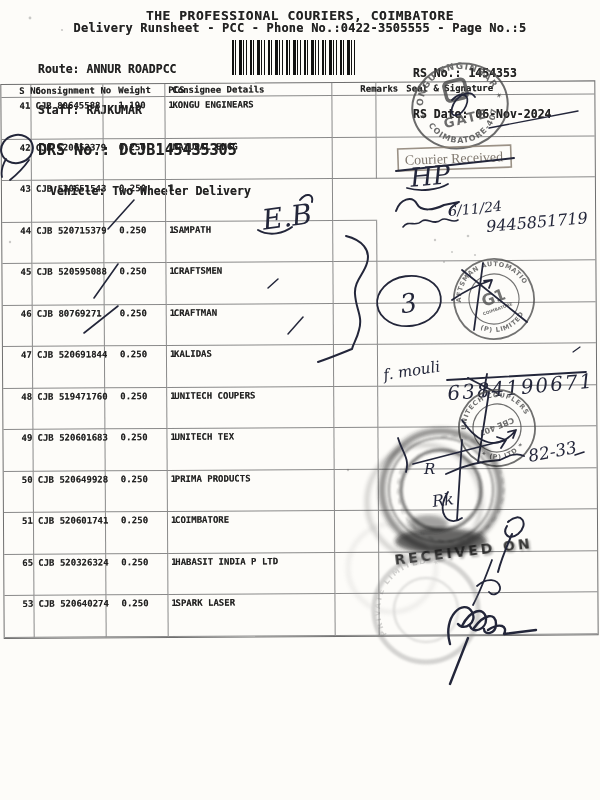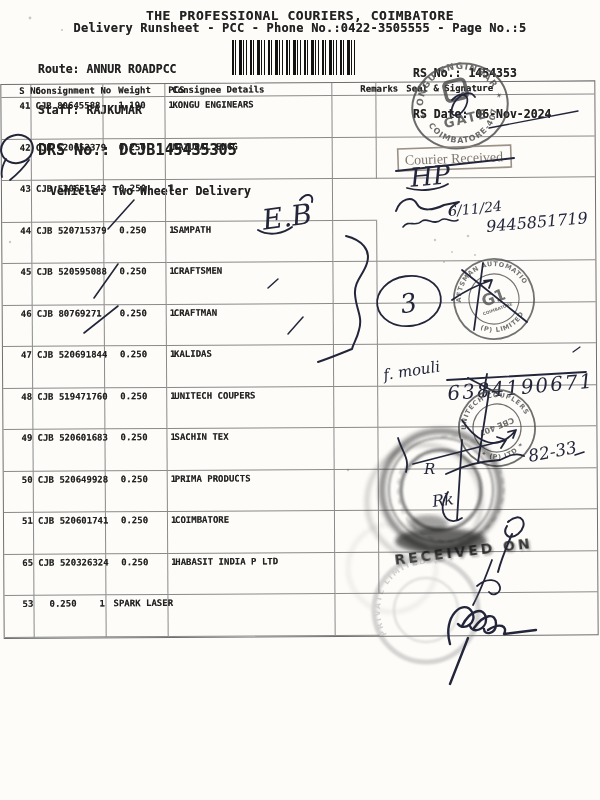--- a/index.html
+++ b/index.html
@@ -138,21 +138,21 @@
       <div class="c-wp"><span class="w">0.250</span><span class="p">1</span></div>
       <div class="c-name">UNITECH COUPERS</div>
       <div class="c-rem"></div>
       <div class="c-seal"></div>
     </div>
 
     <div class="trow tdata">
       <div class="c-s">49</div>
       <div class="c-cn">CJB 520601683</div>
       <div class="c-wp"><span class="w">0.250</span><span class="p">1</span></div>
-      <div class="c-name">SACHIN TEX</div>
+      <div class="c-name">UNITECH TEX</div>
       <div class="c-rem"></div>
       <div class="c-seal"></div>
     </div>
 
     <div class="trow tdata">
       <div class="c-s">50</div>
       <div class="c-cn">CJB 520649928</div>
       <div class="c-wp"><span class="w">0.250</span><span class="p">1</span></div>
       <div class="c-name">PRIMA PRODUCTS</div>
       <div class="c-rem"></div>
@@ -172,20 +172,21 @@
       <div class="c-s">65</div>
       <div class="c-cn">CJB 520326324</div>
       <div class="c-wp"><span class="w">0.250</span><span class="p">1</span></div>
       <div class="c-name">HABASIT INDIA P LTD</div>
       <div class="c-rem"></div>
       <div class="c-seal"></div>
     </div>
 
     <div class="trow tdata">
       <div class="c-s">53</div>
+      <div class="c-cn">CJB 520640274</div>
       <div class="c-wp"><span class="w">0.250</span><span class="p">1</span></div>
       <div class="c-name">SPARK LASER</div>
       <div class="c-rem"></div>
       <div class="c-seal"></div>
     </div>
   </div>
   </div>
 
   <svg class="overlay" width="600" height="800" viewBox="0 0 600 800">
     <defs>

